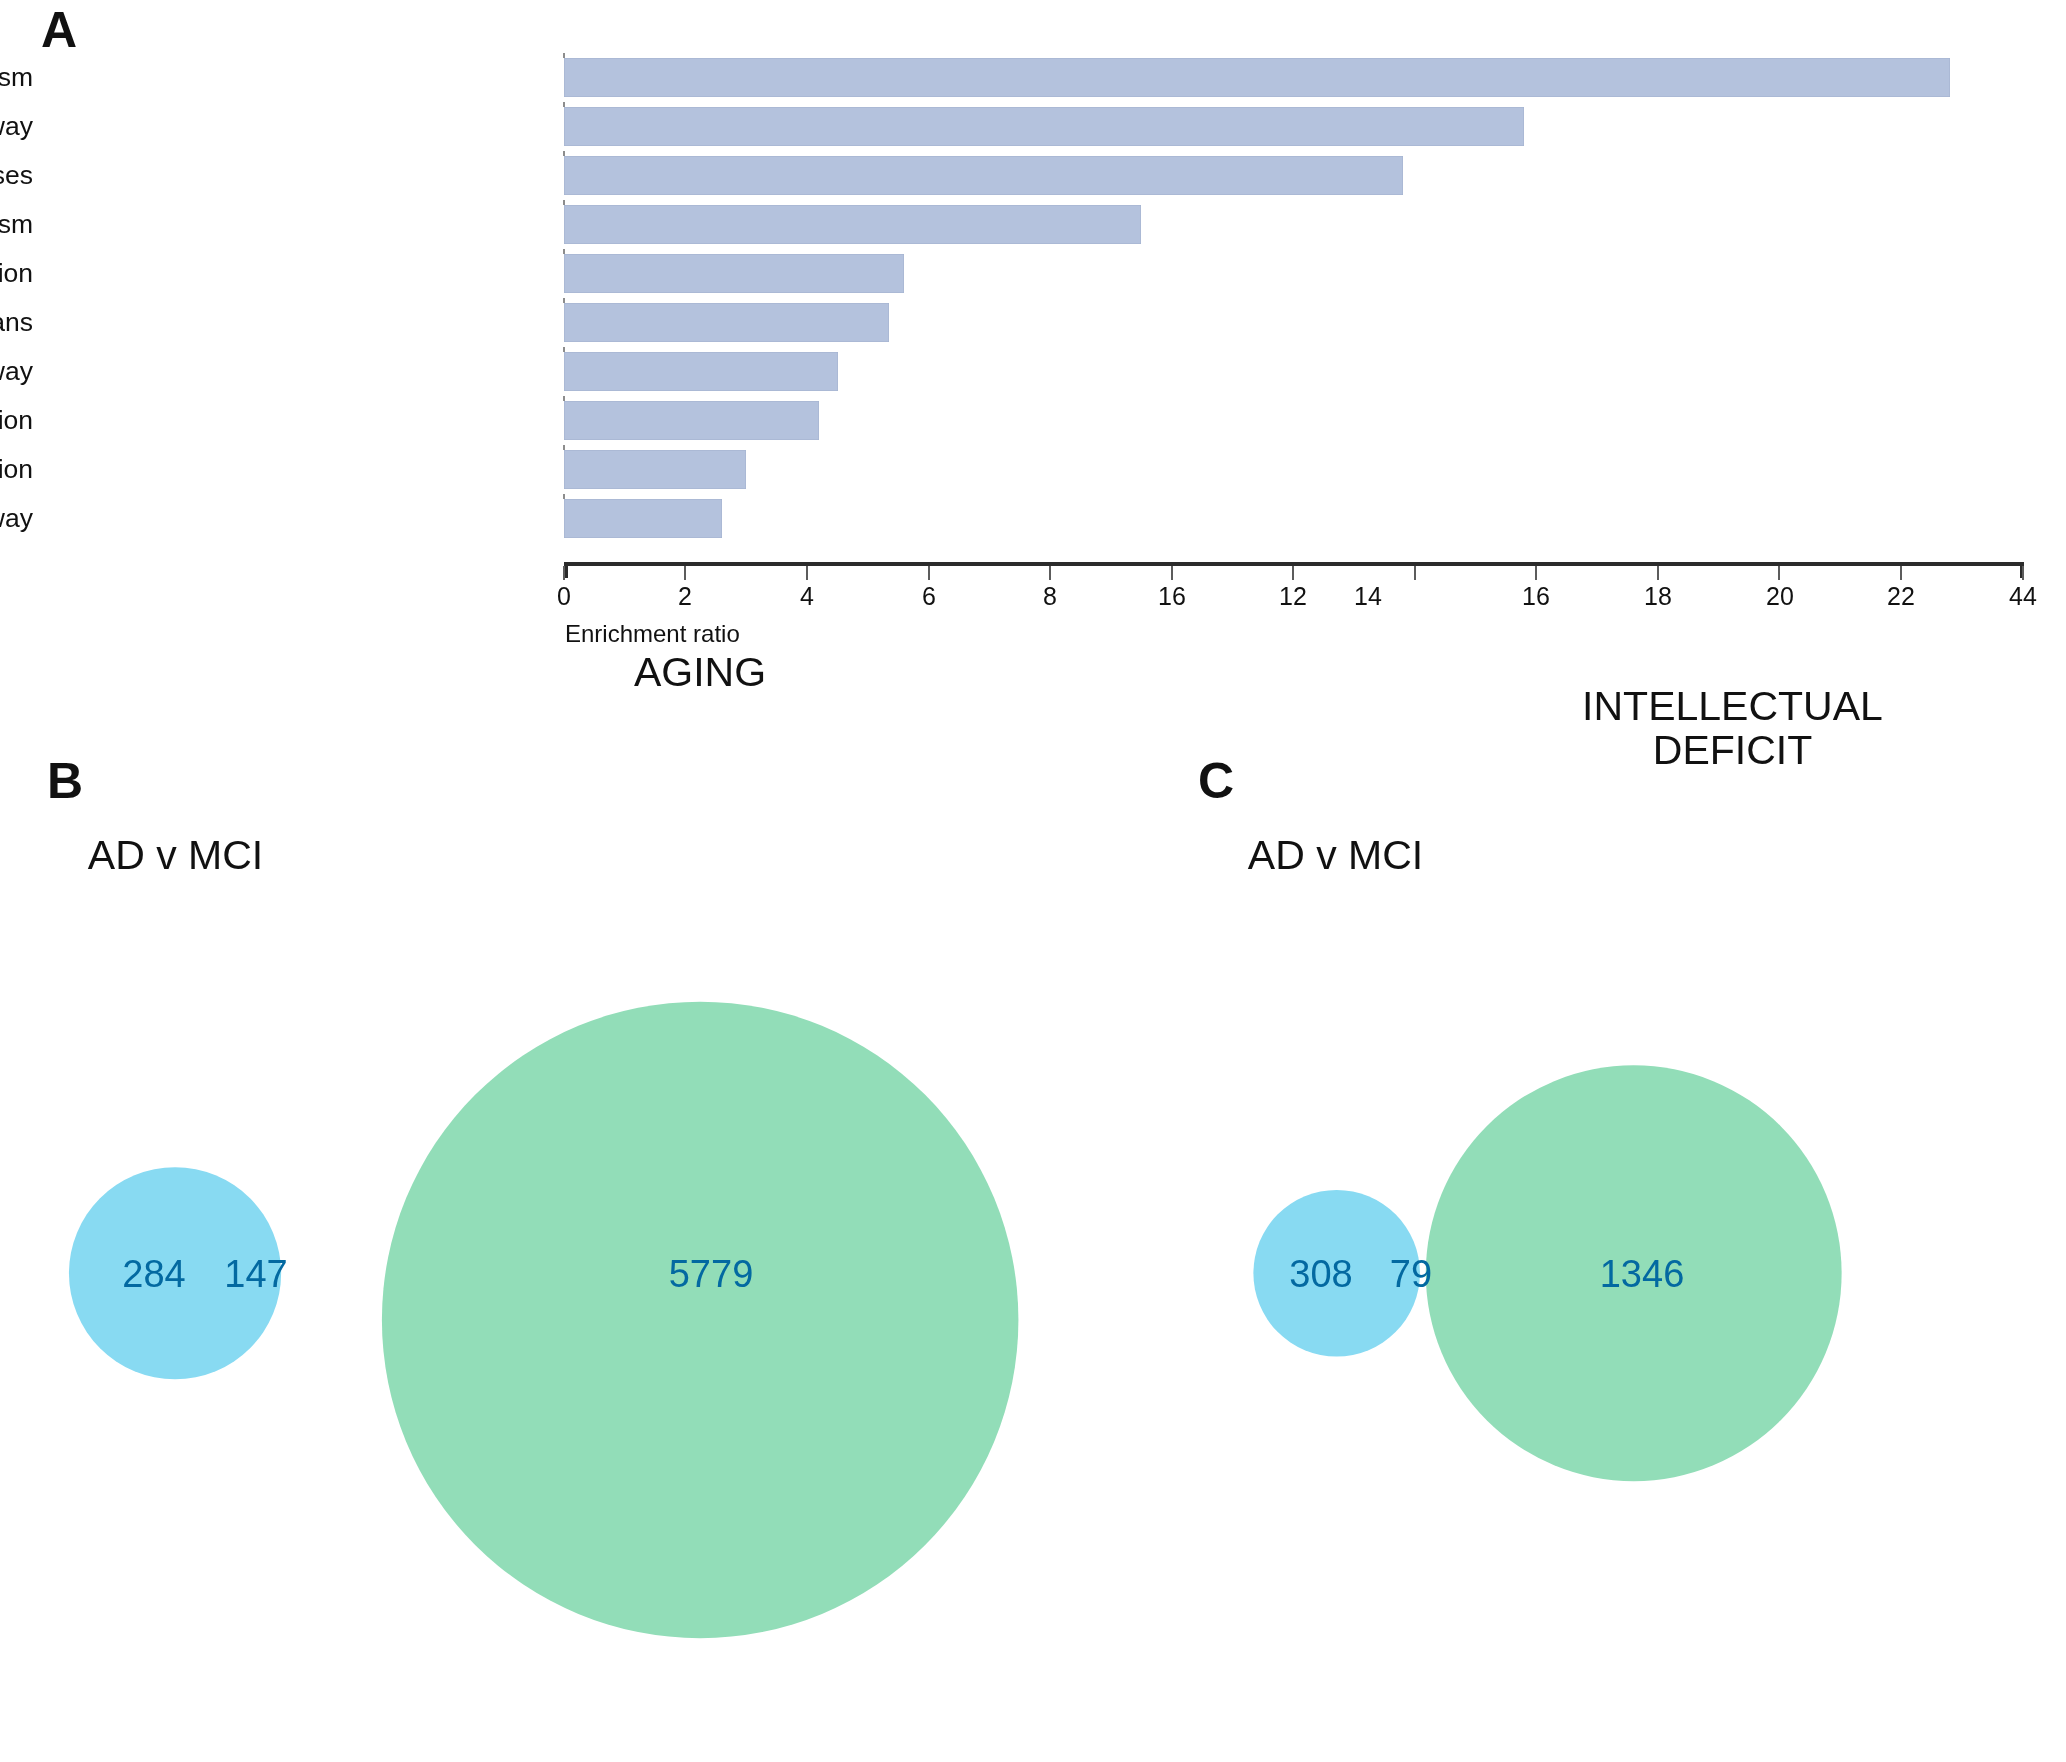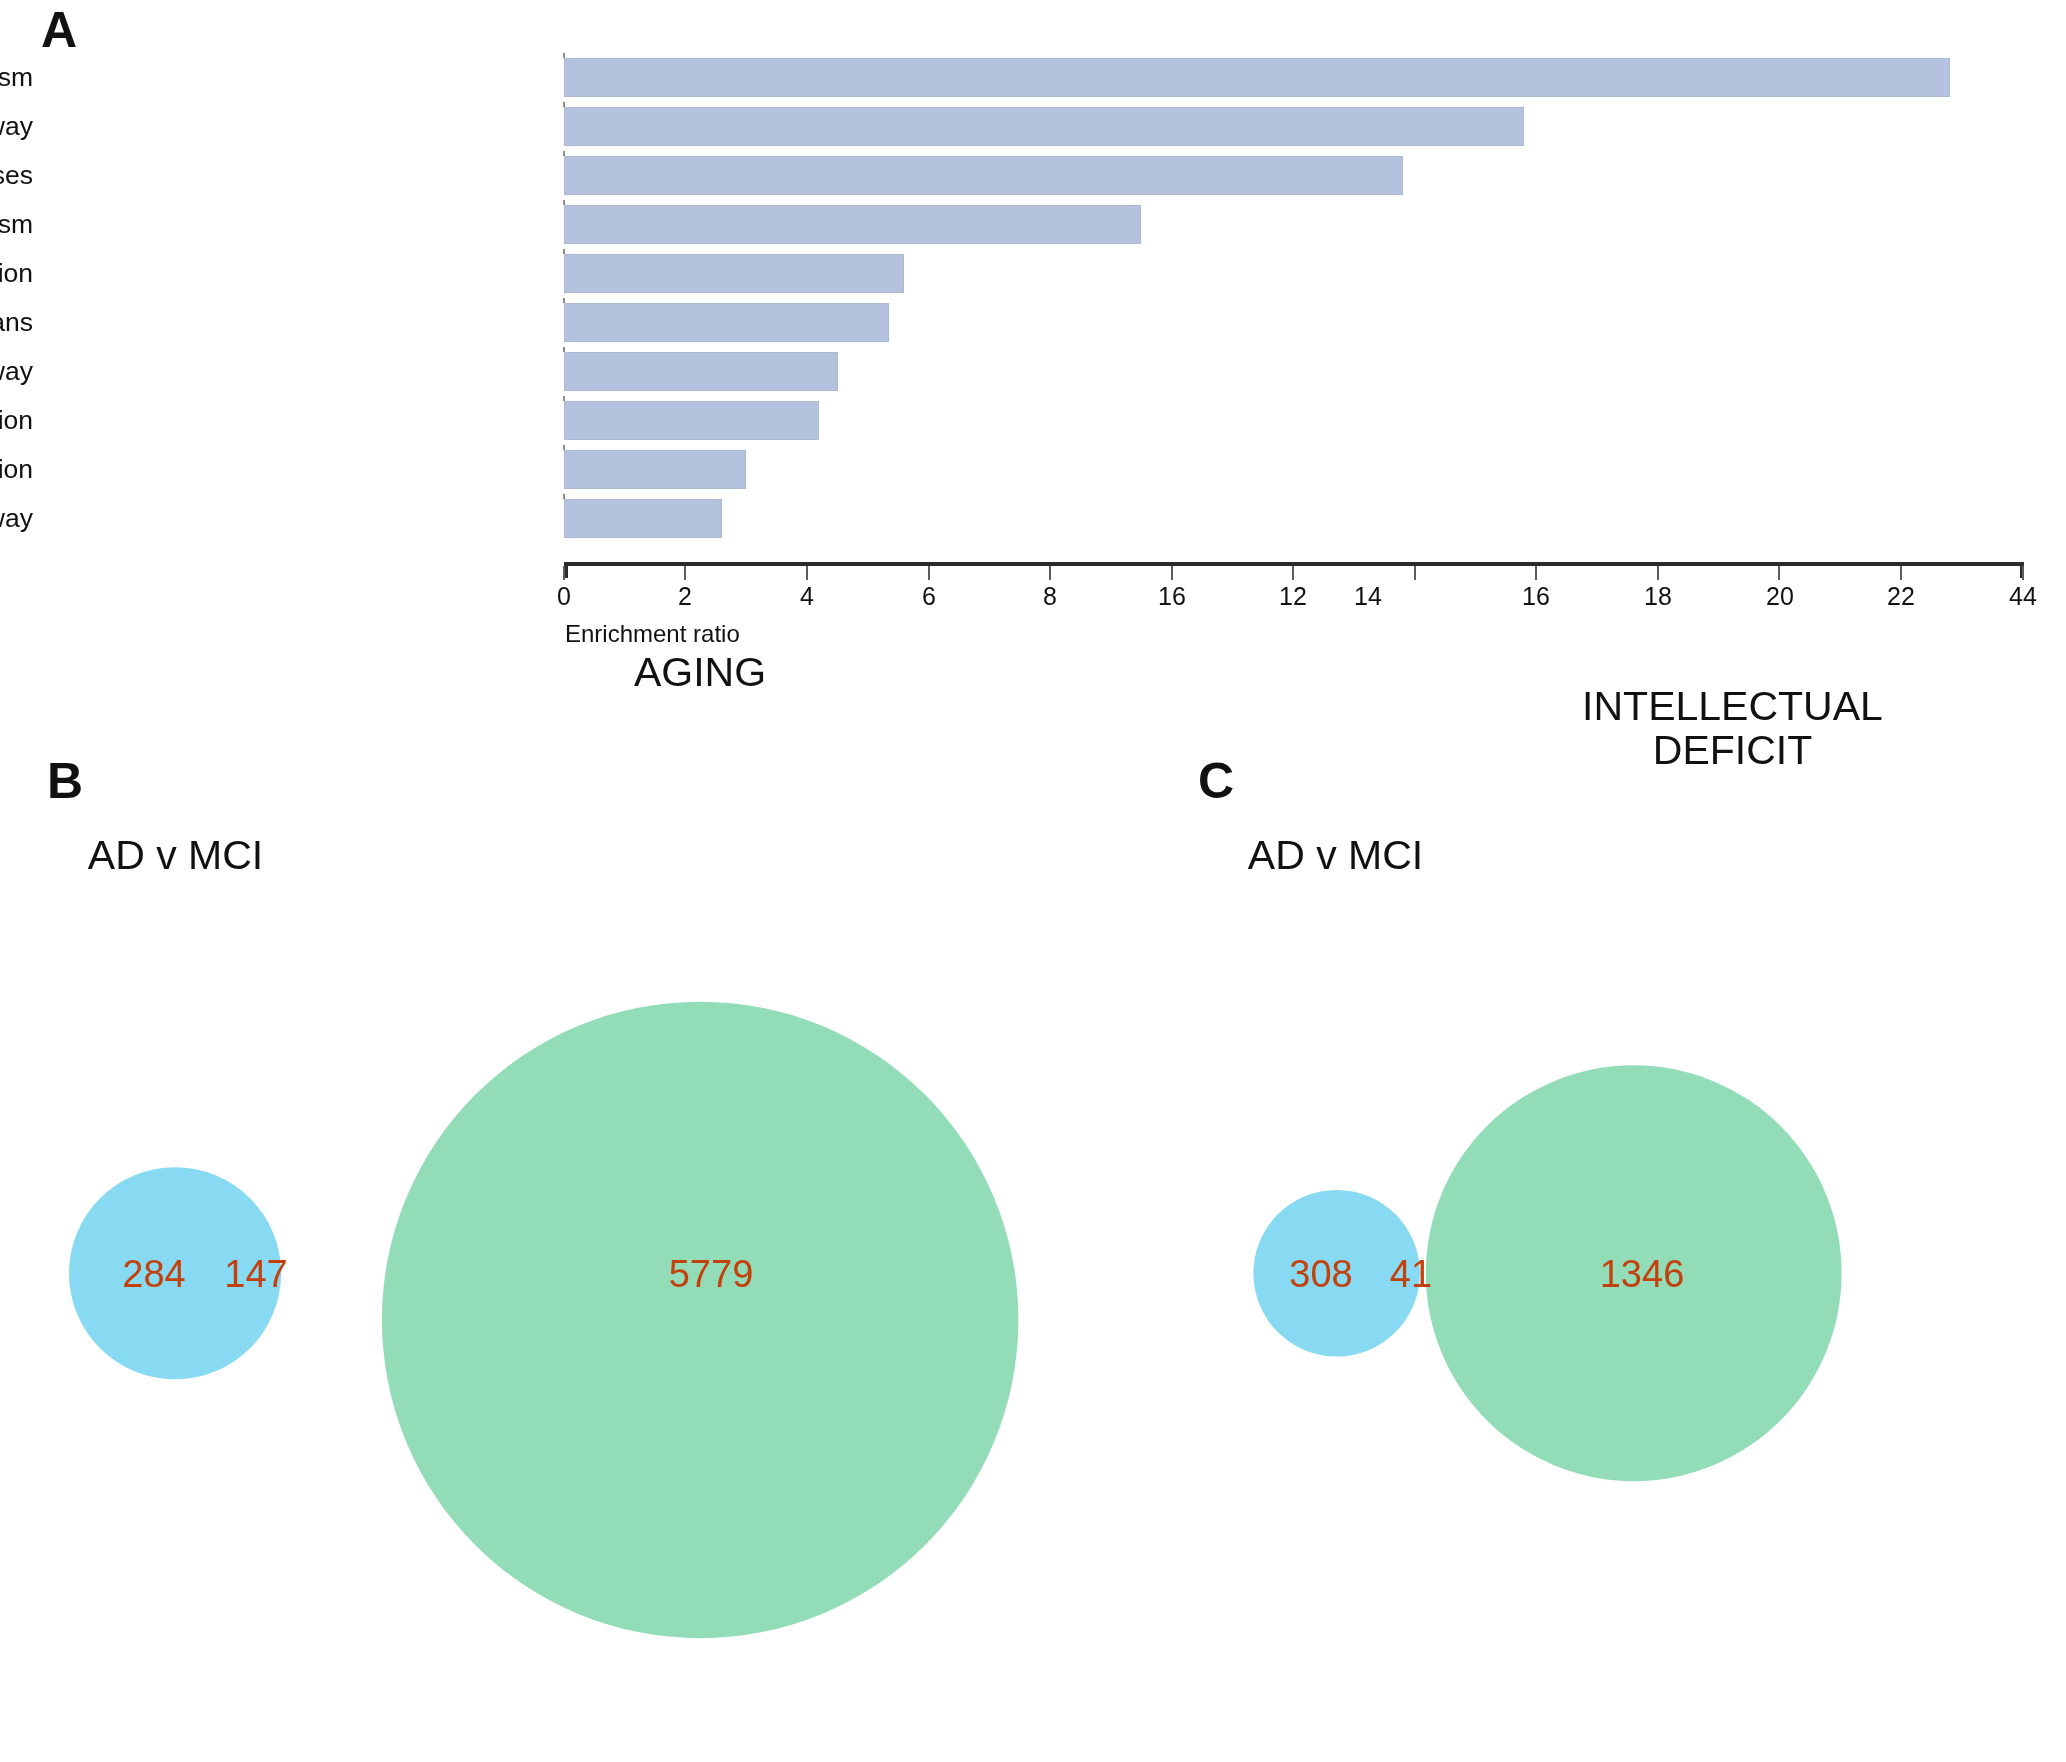--- a/index.html
+++ b/index.html
@@ -132,21 +132,21 @@
     font-size: 41px;
     line-height: 1.08;
     text-align: center;
     color: #111111;
     white-space: pre-line;
   }
   .count-label {
     position: absolute;
     font-size: 38px;
     line-height: 1;
-    color: #c2410c;
+    color: #0369a1;
     transform: translate(-50%, -50%);
   }
 </style>
 </head>
 <body>
 
 <div class="panel-letter" id="panel-a-letter">A</div>
 <div class="panel-letter" id="panel-b-letter">B</div>
 <div class="panel-letter" id="panel-c-letter">C</div>
 
@@ -288,16 +288,16 @@
   <div class="set-title" style="left:48px; top:101px; width:255px;">AD v MCI</div>
   <div class="set-title" style="left:562px; top:-82px; width:276px;">AGING</div>
   <div class="count-label" style="left:154px; top:542px;">284</div>
   <div class="count-label" style="left:256px; top:542px;">147</div>
   <div class="count-label" style="left:711px; top:542px;">5779</div>
 
   <div class="set-title" style="left:1211px; top:101px; width:249px;">AD v MCI</div>
   <div class="set-title" style="left:1536px; top:-48px; width:393px;">INTELLECTUAL
 DEFICIT</div>
   <div class="count-label" style="left:1321px; top:542px;">308</div>
-  <div class="count-label" style="left:1411px; top:542px;">41</div>
+  <div class="count-label" style="left:1411px; top:542px;">79</div>
   <div class="count-label" style="left:1642px; top:542px;">1346</div>
 </div>
 
 
 </body></html>

